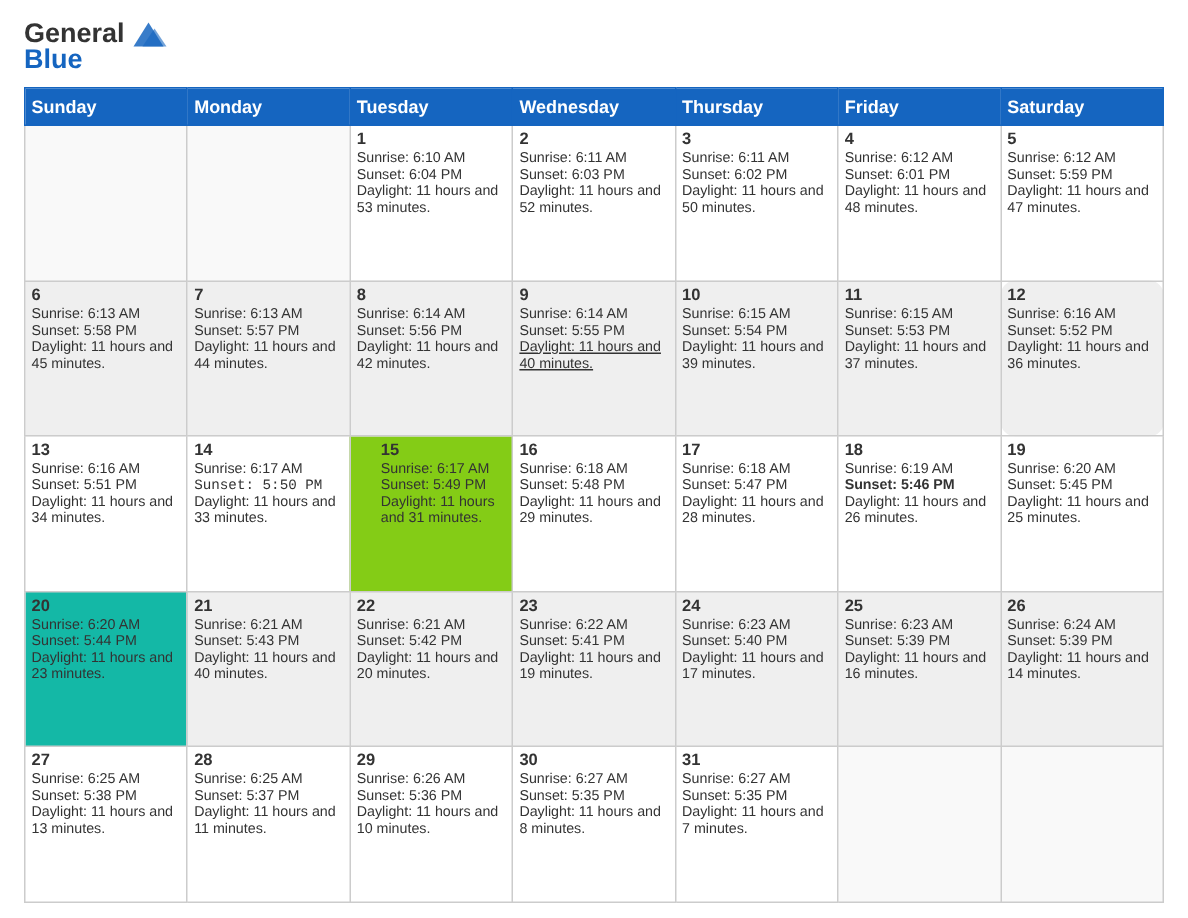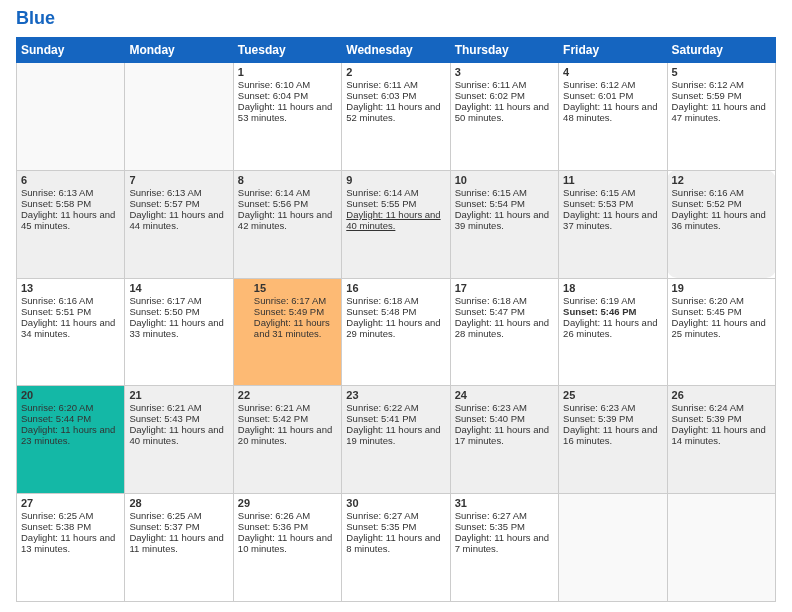--- a/index.html
+++ b/index.html
@@ -82,20 +82,27 @@
     .empty { background: #f9f9f9 !important; }
     .row-even td { background: #efefef; }
     .row-odd td { background: #fff; }
   </style>
 </head>
 <body>
 
 <div class="page">
   <div class="header">
     <div class="logo">
+      <div style="display:flex; align-items:center; gap:2px;">
+        <span style="font-size:18px;font-weight:bold;color:#333;">General</span>
+        <svg width="28" height="20" viewBox="0 0 28 20">
+          <polygon points="4,18 14,2 24,18" fill="#1565C0" opacity="0.85"></polygon>
+          <polygon points="10,18 18,6 26,18" fill="#1565C0" opacity="0.6"></polygon>
+        </svg>
+      </div>
       <span style="font-size:18px;font-weight:bold;color:#1565C0;margin-top:-4px;">Blue</span>
     </div>
     <div class="title-block">
       <div class="month-title"></div>
       <div class="subtitle"></div>
     </div>
   </div>
 
   <table class="calendar">
     <thead>
@@ -191,24 +198,24 @@
         <tr class="row-odd">
           <td style="background: rgb(255, 255, 255);">
             <span class="day-num">13</span>
             <span style="display: block;">Sunrise: 6:16 AM</span>
             <span style="display: block;">Sunset: 5:51 PM</span>
             <span style="display: block;">Daylight: 11 hours and 34 minutes.</span>
           </td>
           <td style="background: rgb(255, 255, 255);">
             <span class="day-num">14</span>
             <span style="display: block;">Sunrise: 6:17 AM</span>
-            <span style="display: block;">Sunset: 5:50 PM</span>
+            <span style="display: block; font-family: Liberation Mono, monospace;">Sunset: 5:50 PM</span>
             <span style="display: block;">Daylight: 11 hours and 33 minutes.</span>
           </td>
-          <td style="background: #fdba74; padding-left: 20px;">
+          <td style="background: #84cc16; padding-left: 20px;">
             <span class="day-num">15</span>
             <span style="display: block;">Sunrise: 6:17 AM</span>
             <span style="display: block;">Sunset: 5:49 PM</span>
             <span style="display: block;">Daylight: 11 hours and 31 minutes.</span>
           </td>
           <td style="background: rgb(255, 255, 255);">
             <span class="day-num">16</span>
             <span style="display: block;">Sunrise: 6:18 AM</span>
             <span style="display: block;">Sunset: 5:48 PM</span>
             <span style="display: block;">Daylight: 11 hours and 29 minutes.</span>

